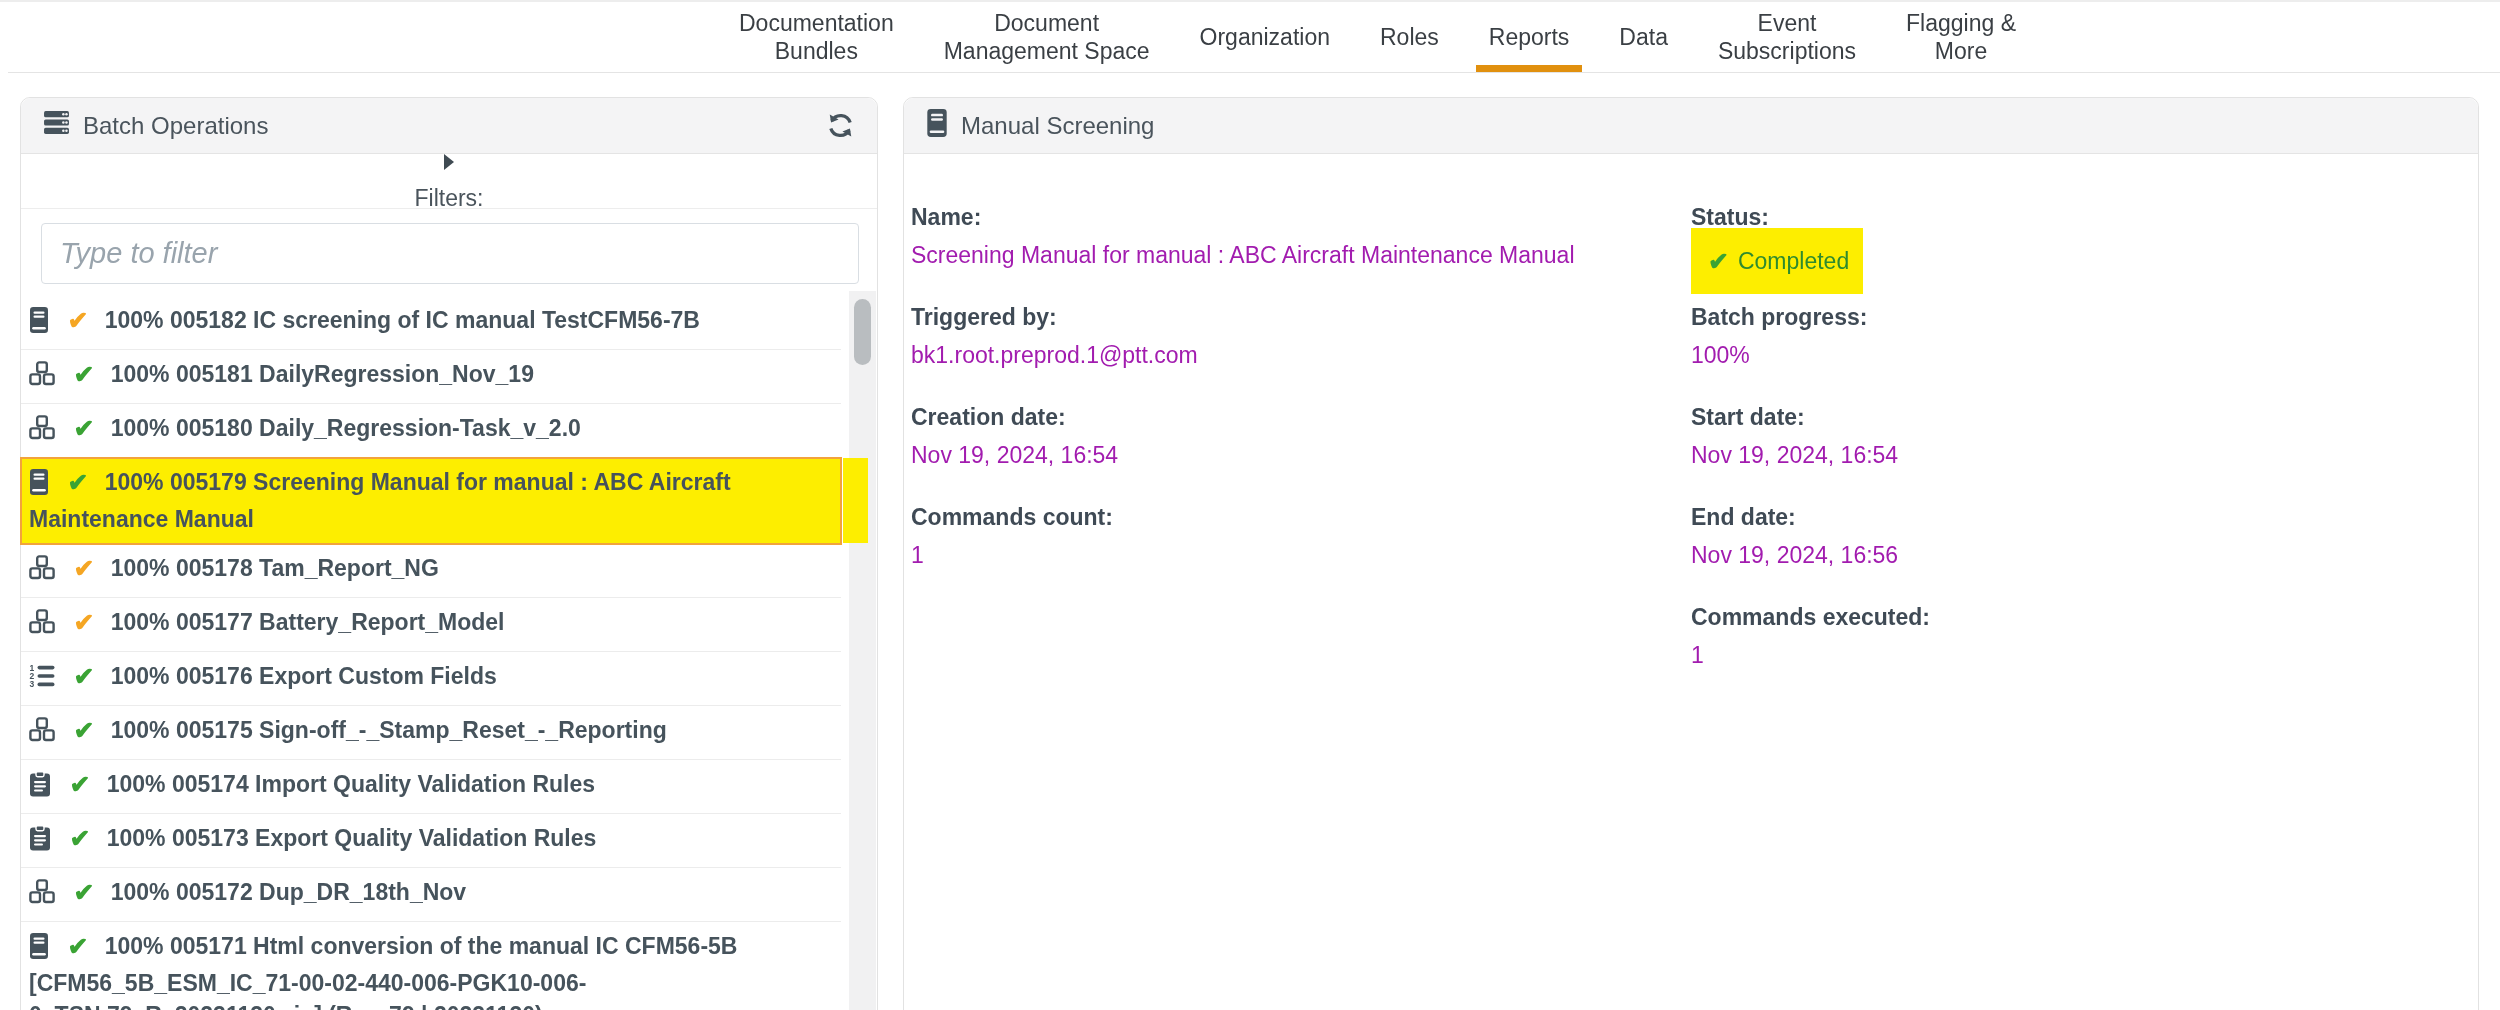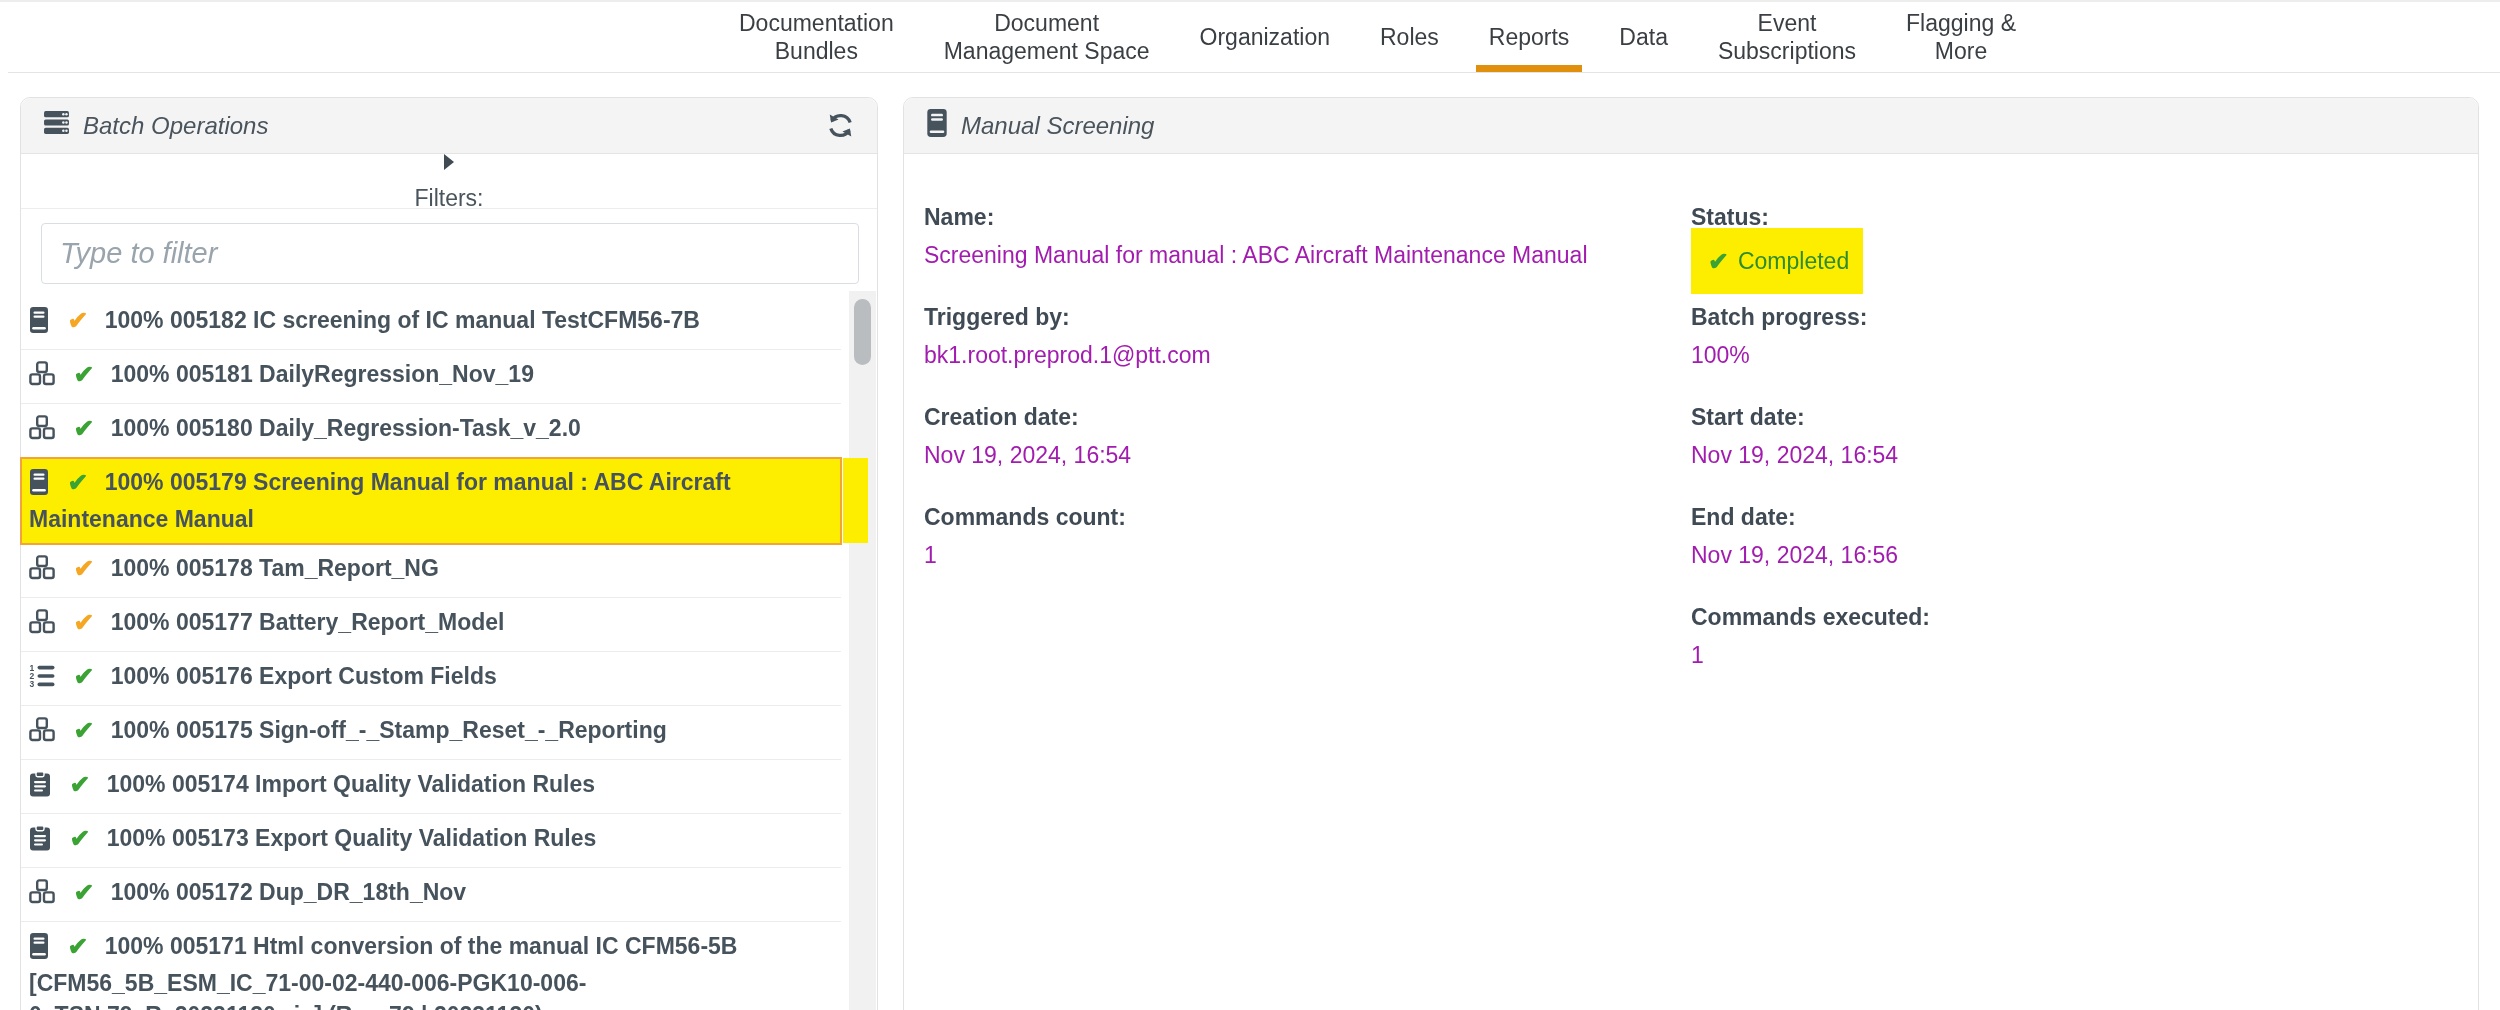--- a/index.html
+++ b/index.html
@@ -26,21 +26,21 @@
     background:#e1900e;
   }
   
   .panel { position:absolute; top:97px; background:#fff; border:1px solid #e2e2e2;
            border-radius:10px 10px 0 0; }
   .left-panel  { left:20px;  width:858px;  height:940px; }
   .right-panel { left:903px; width:1576px; height:940px; }
   .panel-header {
     height:56px; background:#f4f4f5; border-bottom:1px solid #e4e4e4;
     border-radius:10px 10px 0 0; display:flex; align-items:center; gap:13px;
-    padding:0 22px; font-size:24px; color:#4a545c;font-style:italic;
+    padding:0 22px; font-size:24px; color:#4a545c;
   }
   .header-spacer { flex:1; }
   .icon-btn { display:flex; align-items:center; cursor:pointer; }
   
   .filters-row {
     height:55px; display:flex; align-items:center; gap:15px; padding:0 29px;
     border-bottom:1px solid #ededed; font-size:23px; color:#4a545c; cursor:pointer;flex-direction:column;
   }
   .caret-right {
     width:0; height:0; border-top:8px solid transparent; border-bottom:8px solid transparent;
@@ -64,21 +64,21 @@
   .check-orange { color:#f5a623; }
   .row.selected { background:#fdee00; outline:2px solid #f2a33c; outline-offset:-1px; }
   .hl-strip { position:absolute; right:-27px; top:0; bottom:0; width:25px; background:#fdee00; z-index:3; }
   
   .list-scrollbar {
     position:absolute; top:193px; bottom:0; right:1px; width:27px; background:#f1f1f2; z-index:2;
   }
   .scroll-thumb { width:17px; height:66px; margin:8px auto 0; background:#b9bdc0; border-radius:9px; }
   
   .fields-col { position:absolute; top:104px; display:grid; grid-auto-rows:100px; }
-  .col-1 { left:20px;  width:760px; }
+  .col-1 { left:7px;  width:760px; }
   .col-2 { left:787px; width:720px; }
   .field-label { font-size:23px; font-weight:700; color:#3f4a55; line-height:30px; }
   .field-value { font-size:23px; color:#a21caf; line-height:30px; margin-top:8px; }
   .status-chip {
     display:inline-flex; align-items:center; gap:9px; background:#fdee00;
     height:66px; margin-top:-4px; padding:0 14px 0 17px;
   }
   .status-chip .check { margin-right:0; vertical-align:0; }
   .status-text { font-size:23px; color:#2e8b2e;text-align:center; }
 </style>

